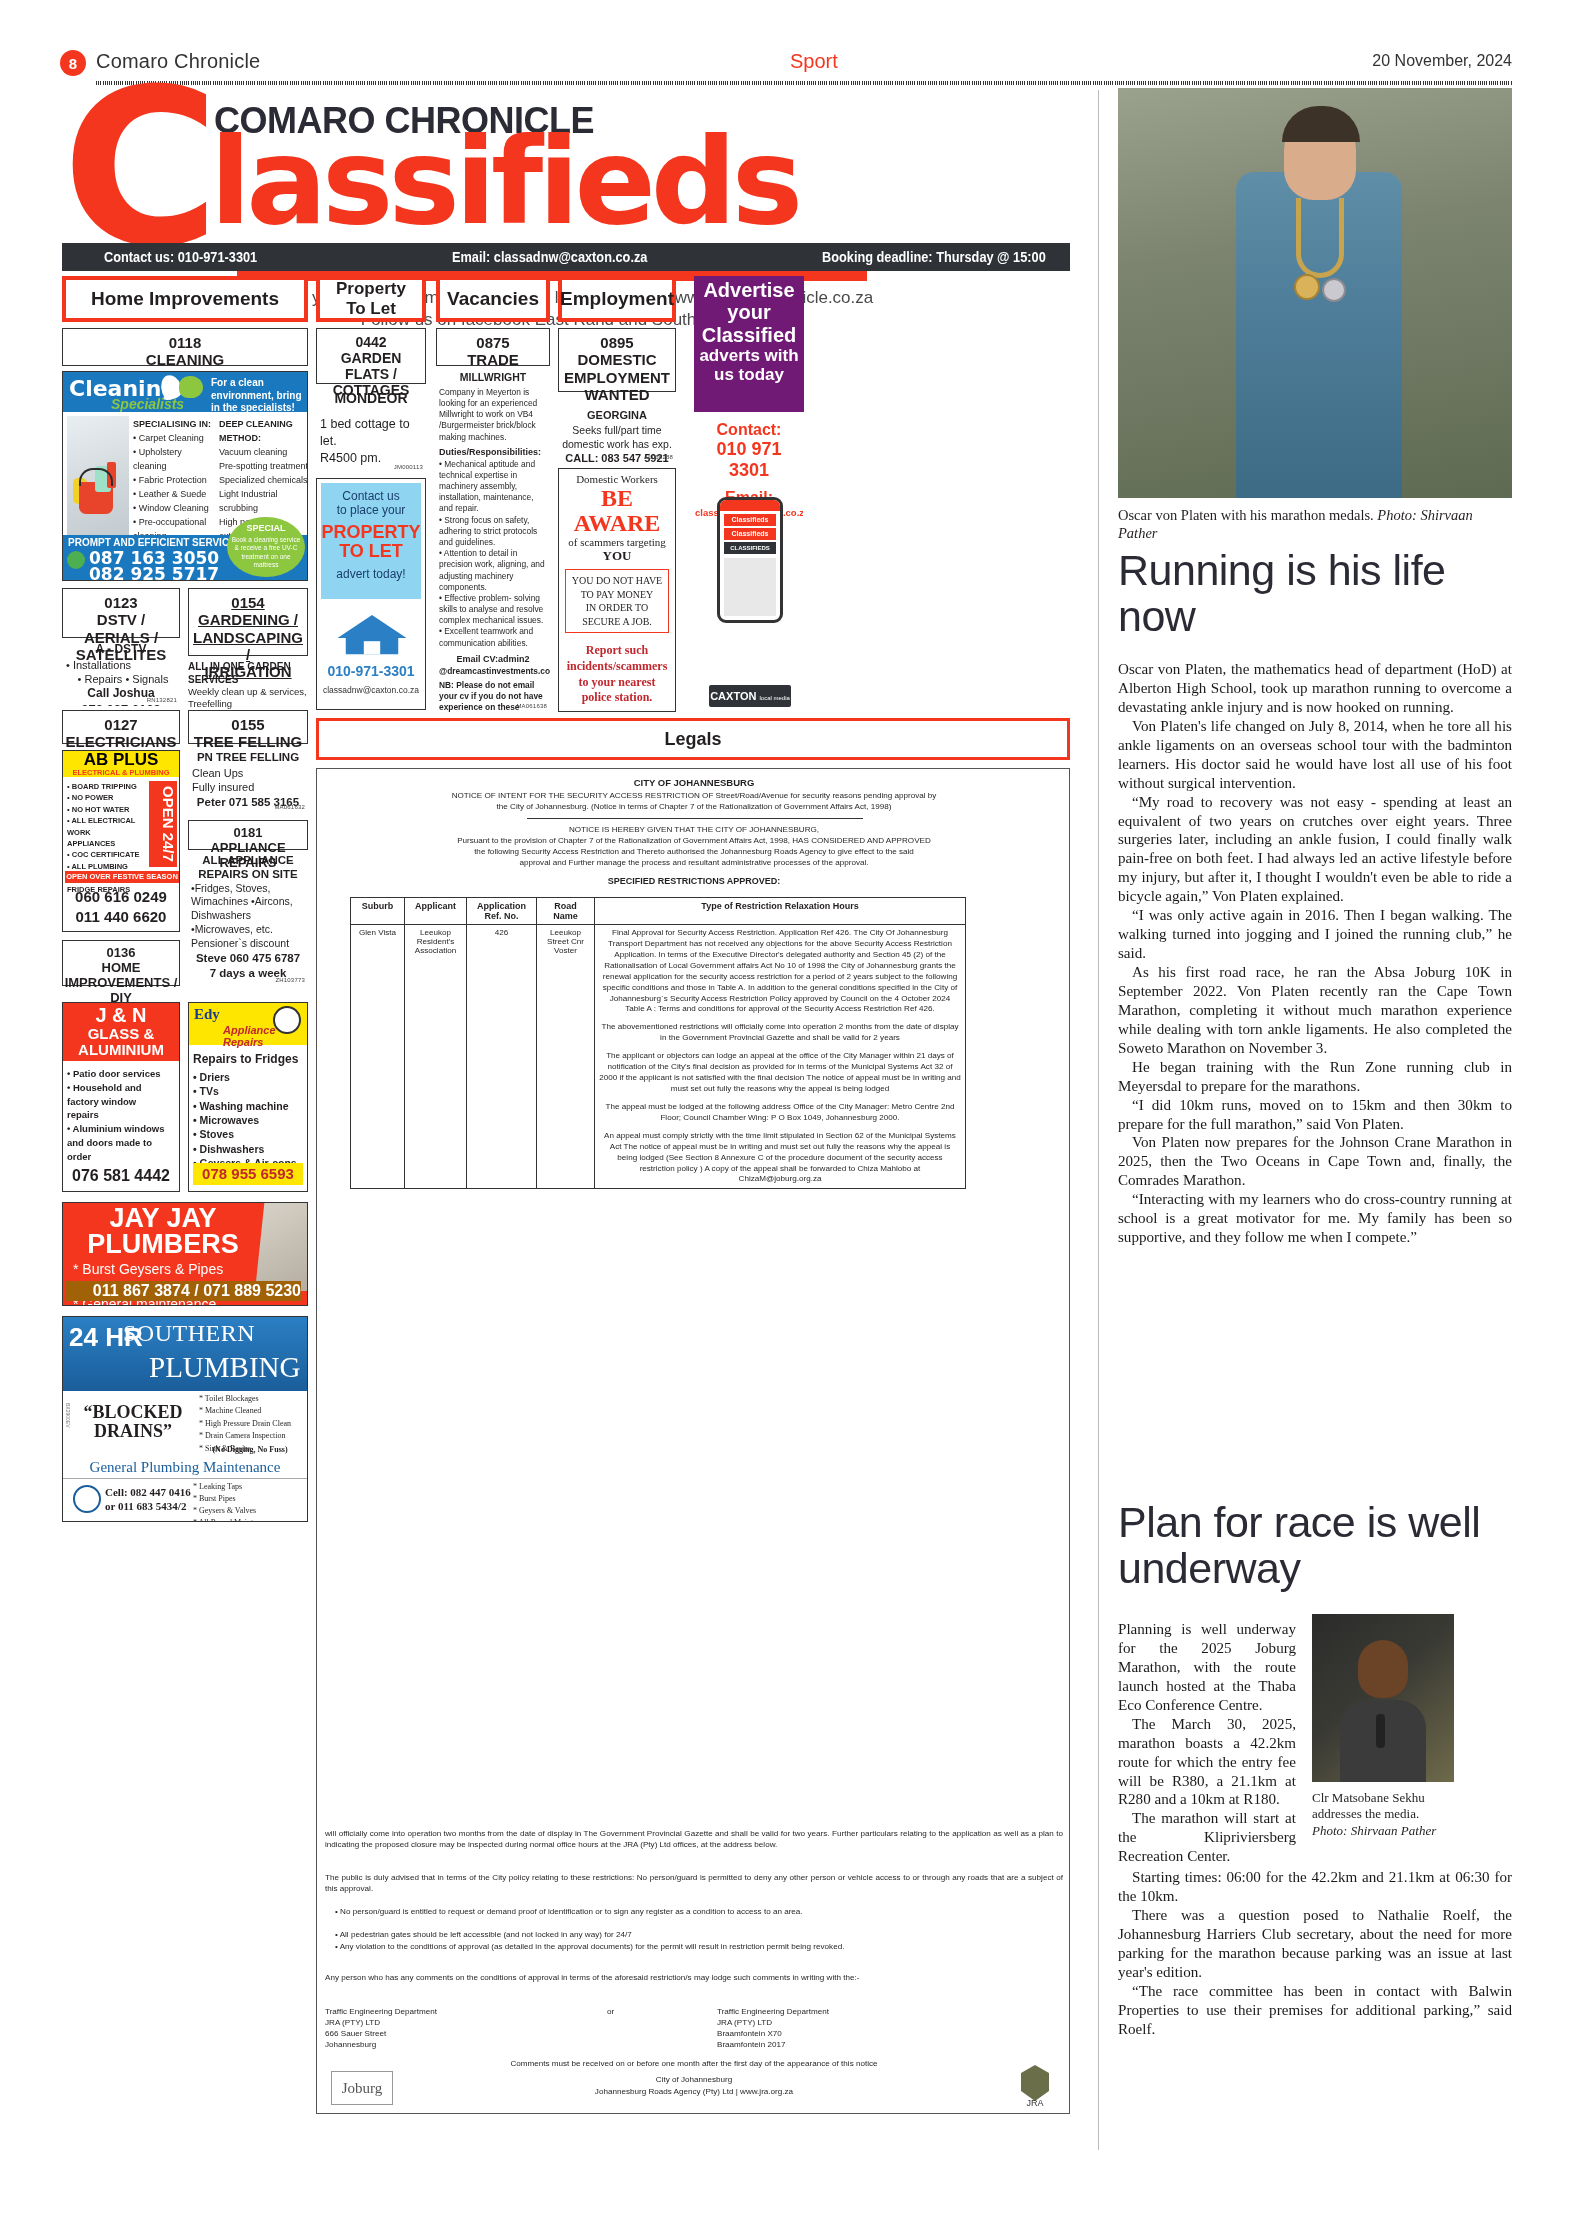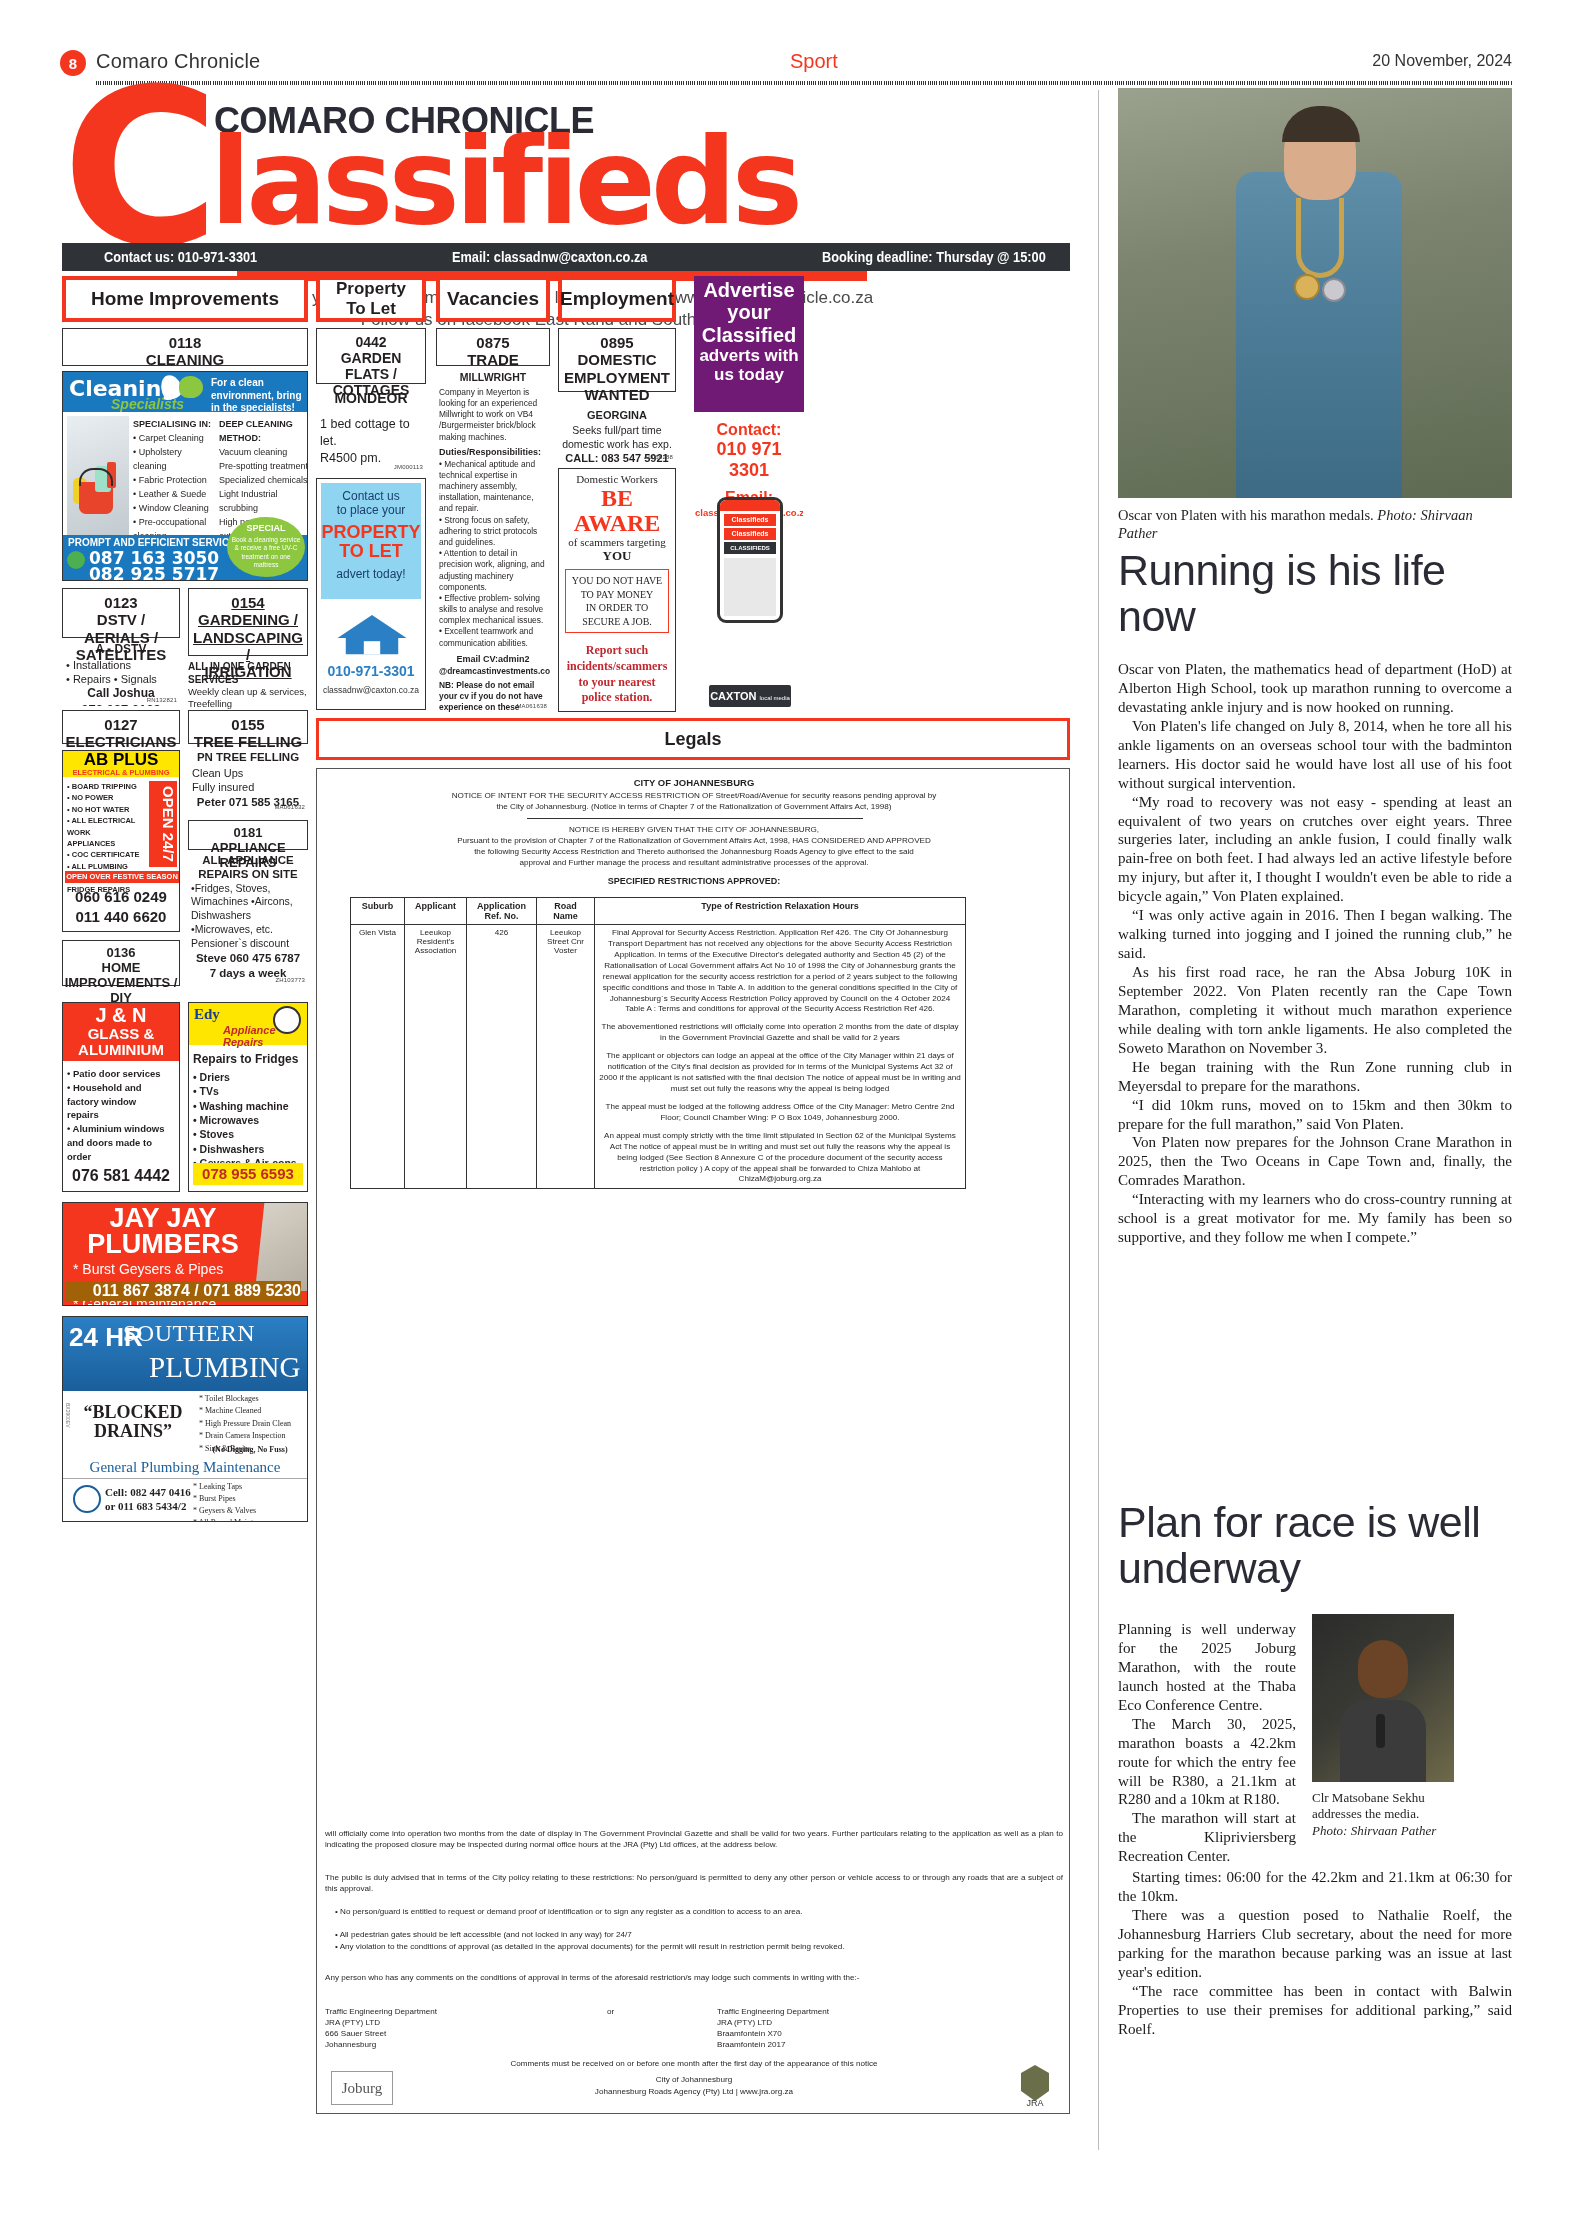--- a/index.html
+++ b/index.html
@@ -269,21 +269,21 @@
       </div>
     </div>
   </div>
 
   <div class="codebox" style="left:62px; top:588px; width:118px; height:50px; white-space:pre-line;">0123
 DSTV / AERIALS /
 SATELLITES</div>
   <div class="ad" style="left:62px; top:642px; width:118px; height:64px; text-align:center; font-size:11px; line-height:1.3;">
     <div style="font-weight:bold;font-size:12px;">A - DSTV</div>
     <div style="text-align:left;padding-left:4px">• Installations</div>
-    <div style="text-align:left;padding-left:4px">• Repairs • Signals</div>
+    <div style="text-align:center;padding-left:4px">• Repairs • Signals</div>
     <div style="font-weight:bold;font-size:12px;">Call Joshua</div>
     <div style="font-weight:bold;font-size:13px;">072 087 6169</div>
     <div class="tiny">RN132821</div>
   </div>
 
   <div class="codebox" style="left:188px; top:588px; width:120px; height:68px; white-space:pre-line;text-decoration:underline;">0154
 GARDENING /
 LANDSCAPING /
 IRRIGATION</div>
   <div class="ad" style="left:188px; top:660px; width:120px; height:58px; font-size:9.5px; line-height:1.3;">

